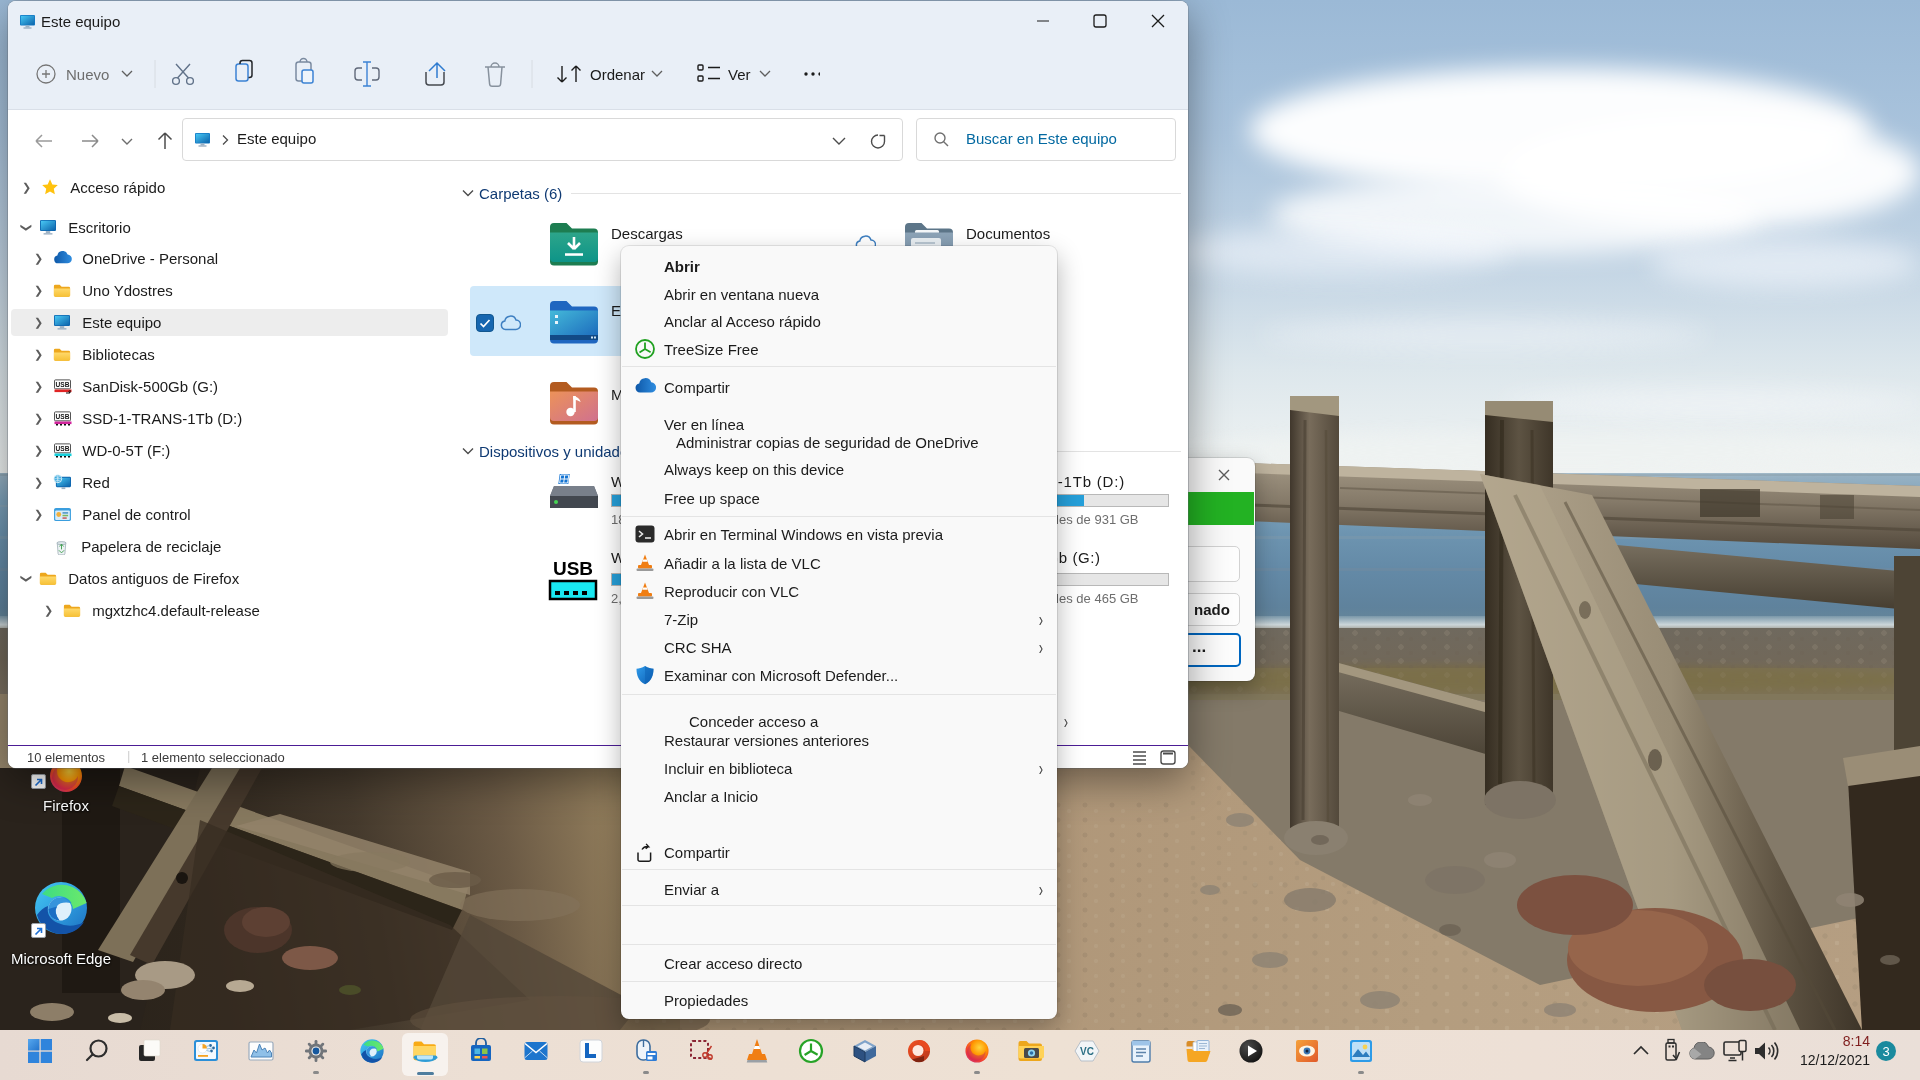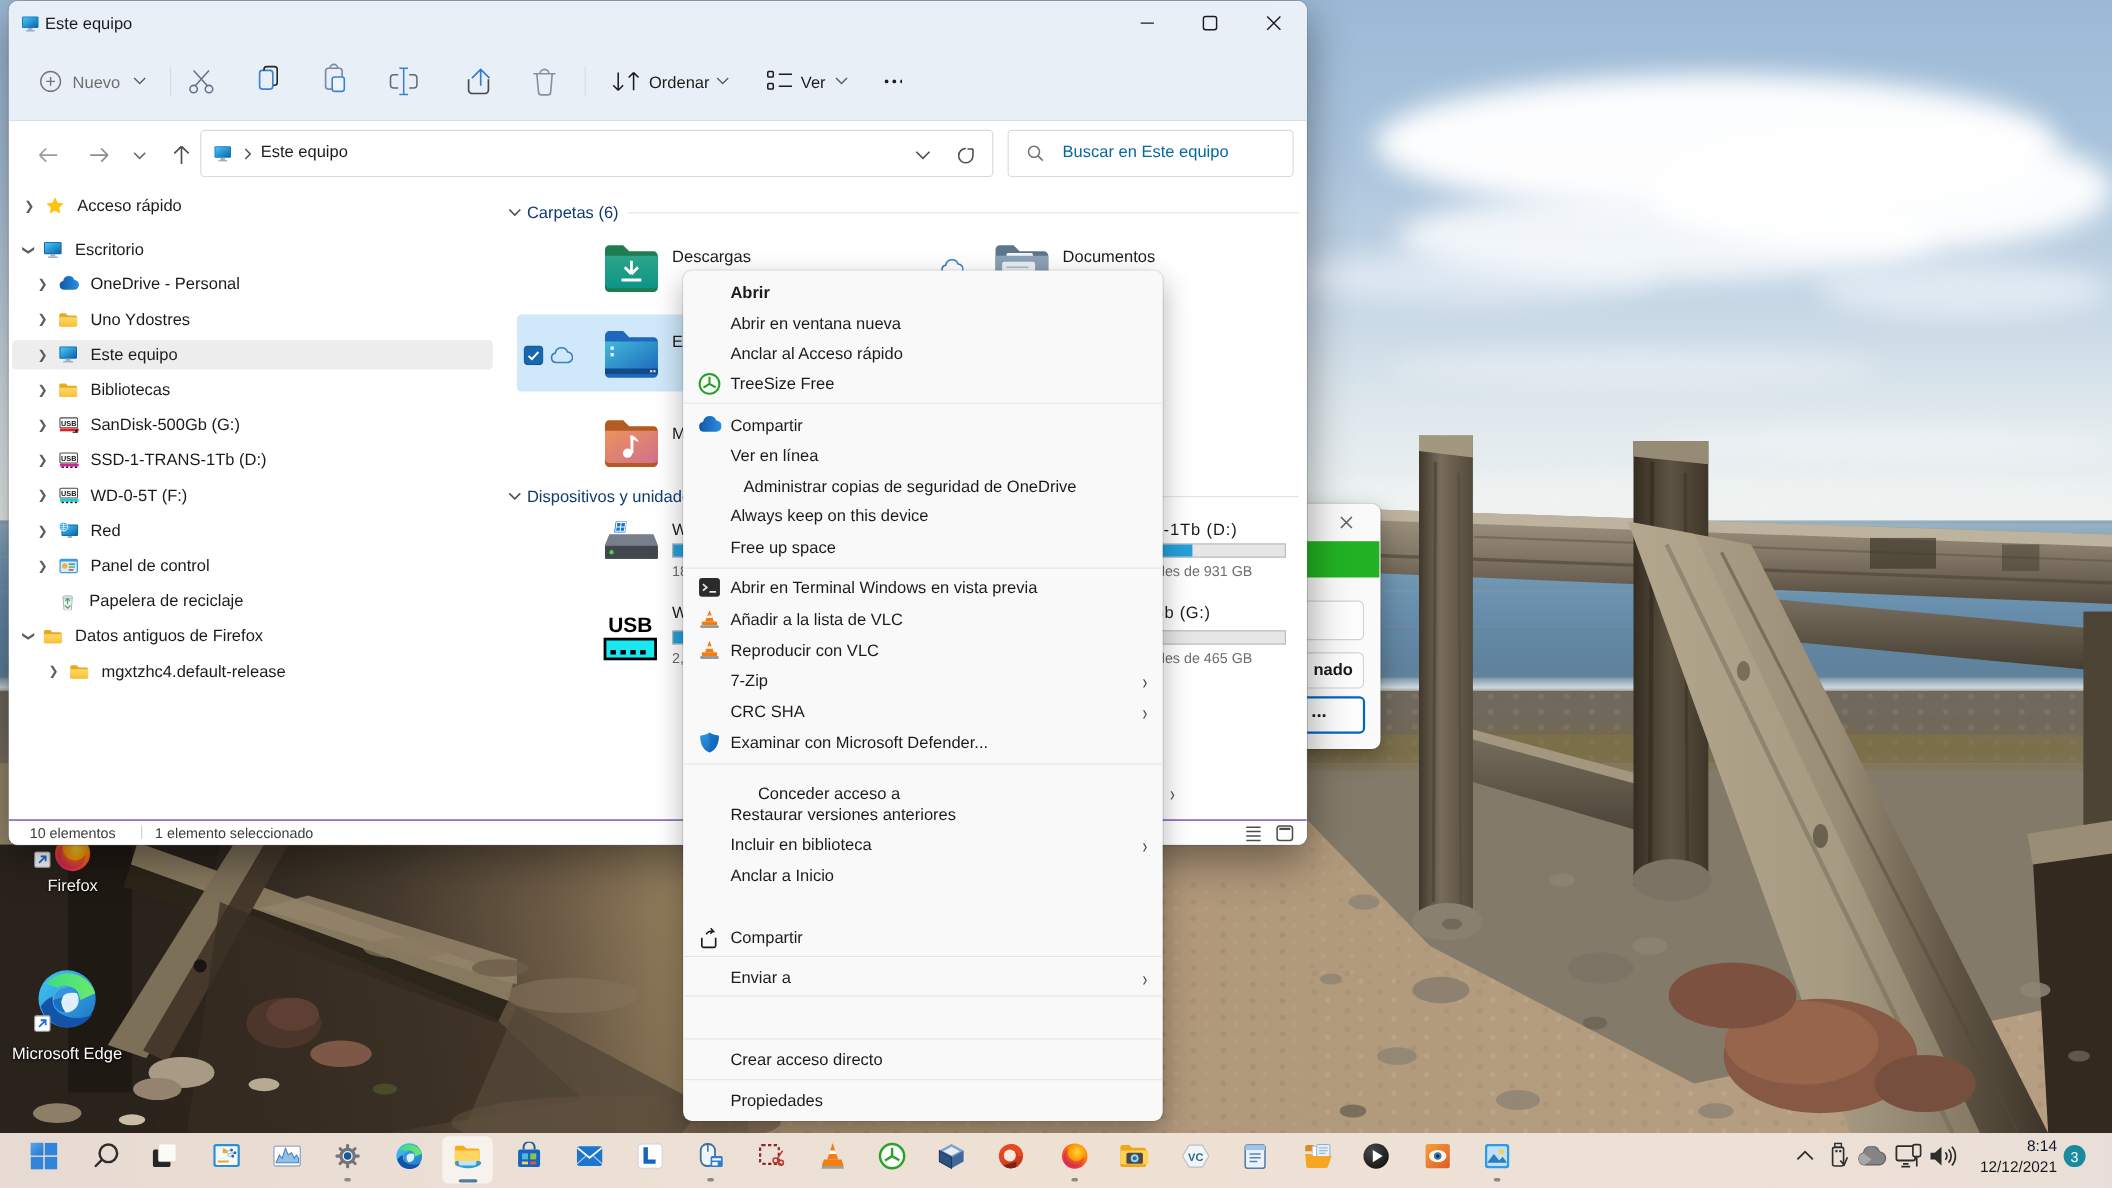--- a/index.html
+++ b/index.html
@@ -716,21 +716,21 @@
         </svg>
       <span class="txt">TreeSize Free</span>
       </div>
     <div class="msep" style="top:120px;"></div>
     <div class="mi" style="top:127px;">
       <svg class="ico" viewBox="0 0 22 22">
           <path d="M6 16.5 a4.6 4.6 0 0 1 -0.8 -9.1 a6.2 6.2 0 0 1 12 -1.1 a4.4 4.4 0 0 1 -0.5 10.2 z" fill="url(#g-cloud)"></path>
         </svg>
       <span class="txt">Compartir</span>
       </div>
-    <div class="mi" style="top:154px;">
+    <div class="mi" style="top:164px;">
         <span class="txt">Ver en línea</span>
       </div>
     <div class="mi" style="top:182px;margin-left:12px;">
         <span class="txt">Administrar copias de seguridad de OneDrive</span>
       </div>
     <div class="mi" style="top:209px;">
         <span class="txt">Always keep on this device</span>
       </div>
     <div class="mi" style="top:238px;">
         <span class="txt">Free up space</span>
@@ -1055,17 +1055,17 @@
     <svg class="abs" style="left:1722px;top:1039px;" width="28" height="24" viewBox="0 0 28 24">
       <rect x="2" y="3" width="17" height="13" rx="1.5" fill="none" stroke="#2d2d2d" stroke-width="1.6"></rect>
       <path d="M8 19 h5 M6.5 21.5 h8" stroke="#2d2d2d" stroke-width="1.5"></path>
       <rect x="17" y="1.5" width="7" height="11" rx="1.5" fill="#efe2d8" stroke="#2d2d2d" stroke-width="1.5"></rect>
       <path d="M20.5 12.5 v9" stroke="#2d2d2d" stroke-width="1.5"></path>
     </svg>
     <svg class="abs" style="left:1753px;top:1039px;" width="26" height="24" viewBox="0 0 26 24">
       <path d="M2 9 h4 l6 -5.5 v17 L6 15 H2 z" fill="#2d2d2d"></path>
       <path d="M15.5 8.5 a5 5 0 0 1 0 7 M18.5 6 a9 9 0 0 1 0 12 M21.5 3.5 a13 13 0 0 1 0 17" stroke="#2d2d2d" stroke-width="1.6" fill="none"></path>
     </svg>
-    <div class="abs" style="left:1790px;top:1033px;width:80px;height:16px;font-size:14px;color:#0f172a;text-align:right;">8:14</div>
+    <div class="abs" style="left:1790px;top:1033px;width:80px;height:16px;font-size:14px;color:#7f1d1d;text-align:right;">8:14</div>
     <div class="abs" style="left:1780px;top:1052px;width:90px;height:16px;font-size:14px;color:#1b1b1b;text-align:right;">12/12/2021</div>
     <div class="abs" style="left:1876px;top:1041px;width:20px;height:20px;border-radius:50%;background:#1a8a9e;color:#fff;font-size:13px;display:flex;align-items:center;justify-content:center;">3</div>
   </div>
 </div>
 
 </body></html>

